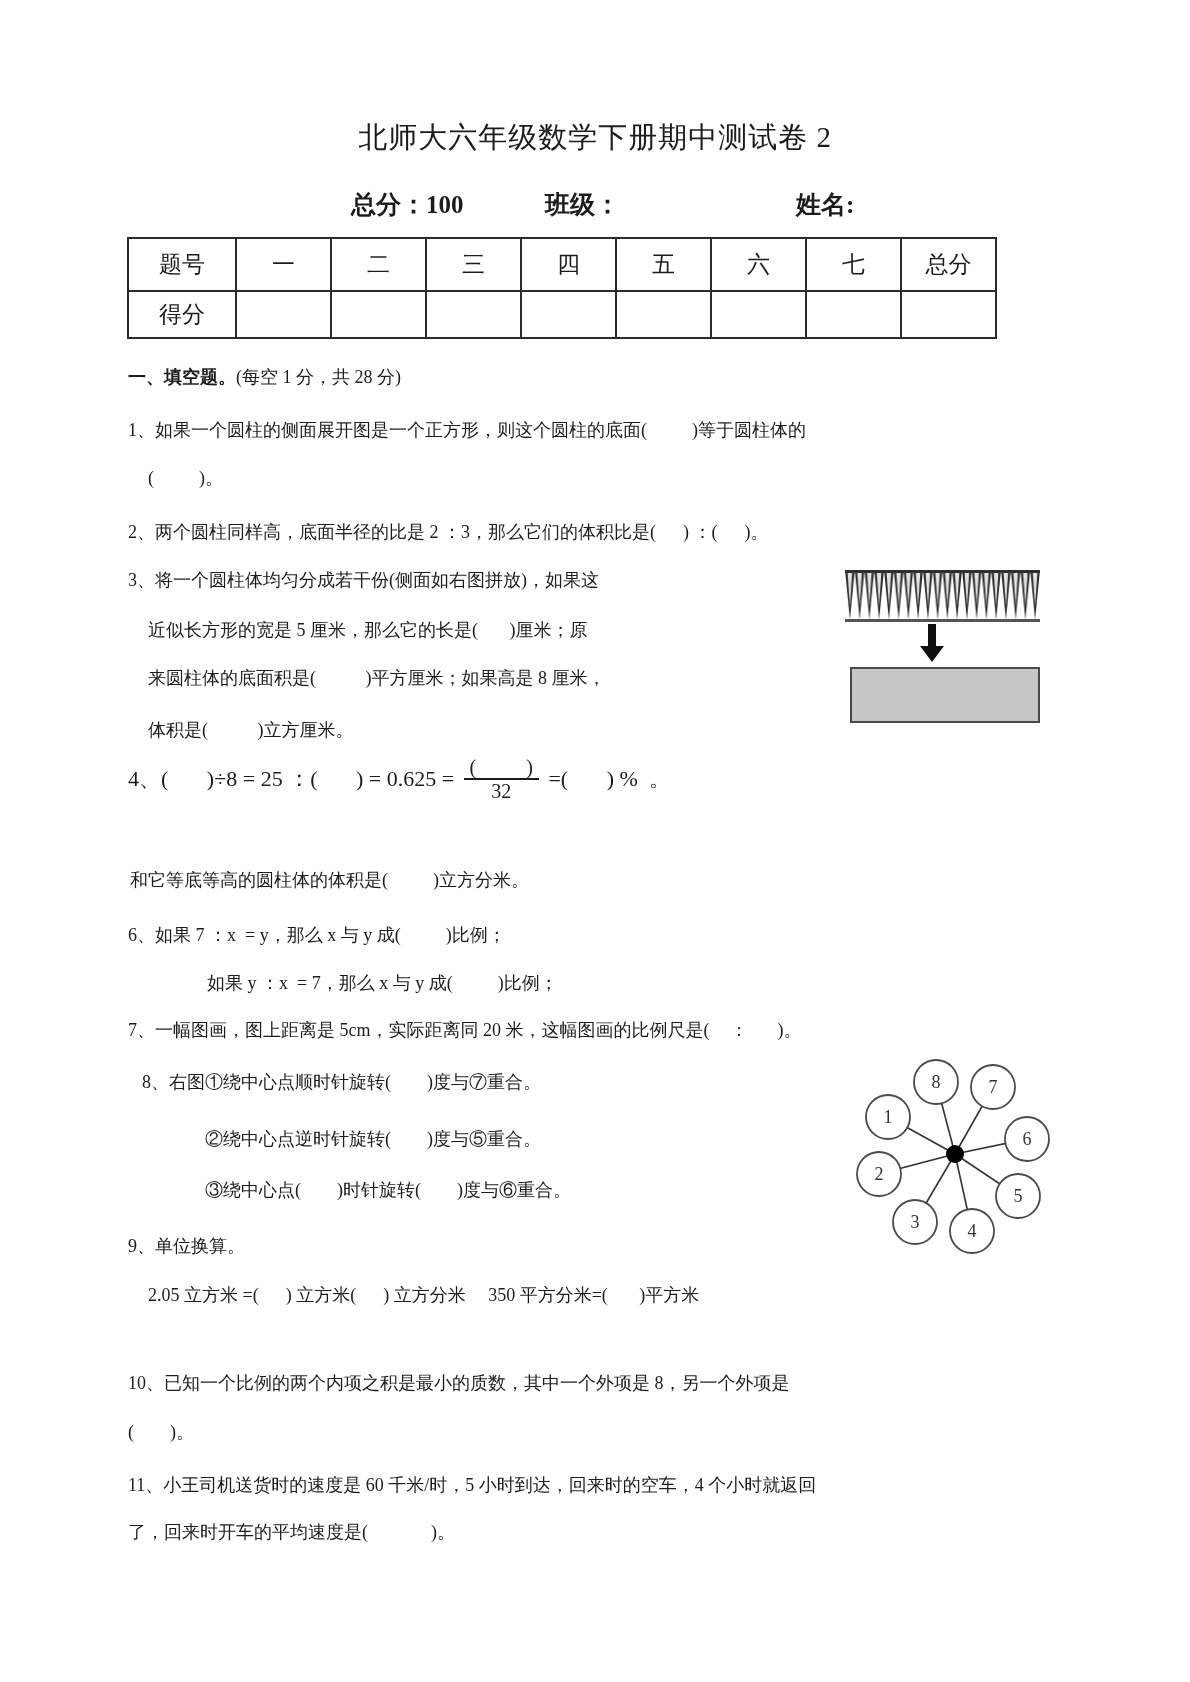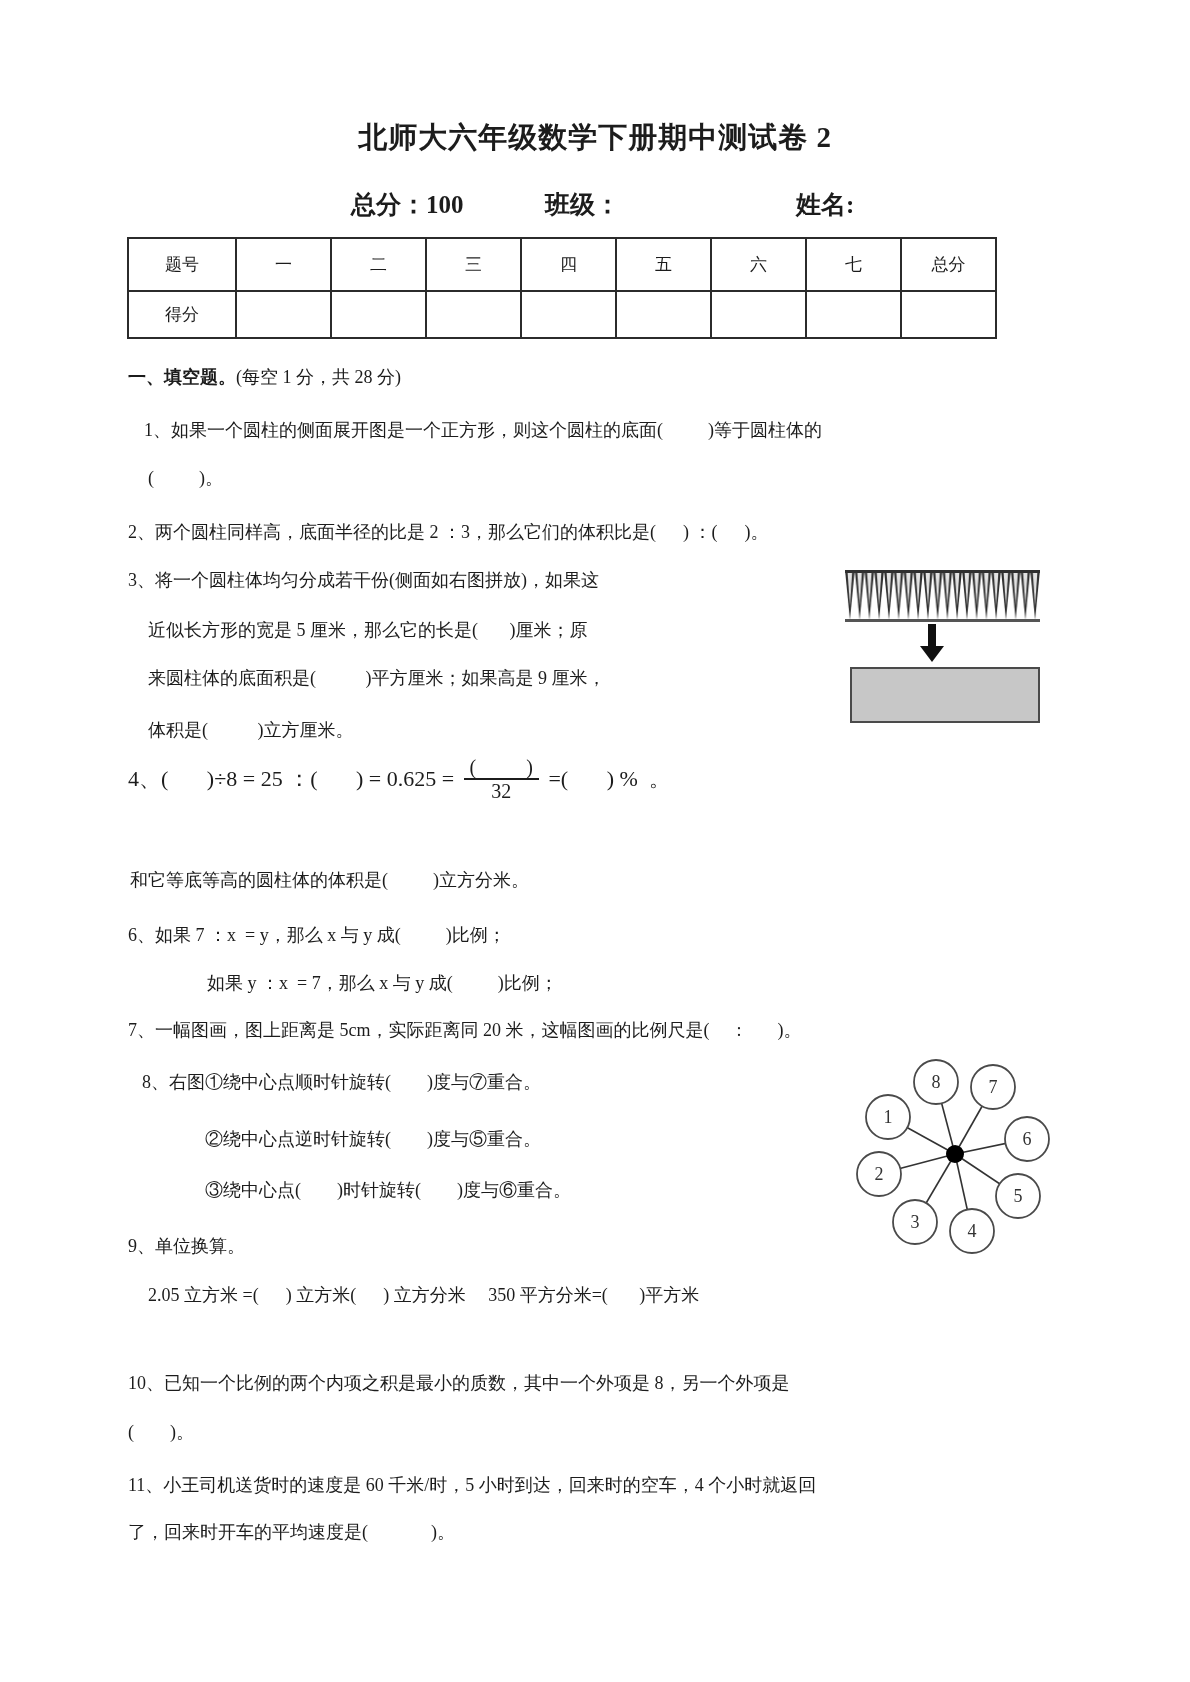--- a/index.html
+++ b/index.html
@@ -2,29 +2,29 @@
 <html><head>
 <meta charset="utf-8">
 <style>
   html,body{margin:0;padding:0;background:#ffffff;}
   .page{
     position:relative;width:1190px;height:1682px;background:#ffffff;
     font-family:"Liberation Serif","DejaVu Serif",serif;color:#1c1c1c;overflow:hidden;
   }
   .title{
     position:absolute;top:118px;left:0;width:1190px;text-align:center;
-    font-size:29px;font-weight:bold;letter-spacing:1px;
+    font-size:29px;font-weight:normal;letter-spacing:1px;
   }
   .sub{position:absolute;top:188px;font-size:25px;font-weight:bold;white-space:pre;}
   table.score{
     position:absolute;left:127px;top:237px;border-collapse:collapse;table-layout:fixed;
   }
   table.score td{
     border:2px solid #2b2b2b;text-align:center;vertical-align:middle;
-    font-size:17px;padding:0;
+    font-size:23px;padding:0;
   }
   td.c0{width:106px;}
   td.cn{width:93px;}
   tr.r1 td{height:51px;}
   tr.r2 td{height:45px;}
   .line{
     position:absolute;font-size:18px;line-height:28px;white-space:pre;
   }
   .line b{font-weight:bold;}
   .q4row{
@@ -75,28 +75,28 @@
       <td class="cn"></td>
       <td class="cn"></td>
       <td class="cn"></td>
       <td class="cn"></td>
     </tr>
   </tbody>
     </table>
 
   <div class="line" style="left:128px;top:363px;"><b>一、填空题。</b><span>(每空 1 分，共 28 分)</span></div>
 
-  <div class="line" style="left:128px;top:416px;margin-left:16px;">1、如果一个圆柱的侧面展开图是一个正方形，则这个圆柱的底面(          )等于圆柱体的</div>
+  <div class="line" style="left:128px;top:416px;">1、如果一个圆柱的侧面展开图是一个正方形，则这个圆柱的底面(          )等于圆柱体的</div>
   <div class="line" style="left:148px;top:464px;">(          )。</div>
 
   <div class="line" style="left:128px;top:518px;">2、两个圆柱同样高，底面半径的比是 2 ：3，那么它们的体积比是(      ) ：(      )。</div>
 
   <div class="line" style="left:128px;top:566px;">3、将一个圆柱体均匀分成若干份(侧面如右图拼放)，如果这</div>
   <div class="line" style="left:148px;top:616px;">近似长方形的宽是 5 厘米，那么它的长是(       )厘米；原</div>
-  <div class="line" style="left:148px;top:664px;">来圆柱体的底面积是(           )平方厘米；如果高是 9 厘米，</div>
+  <div class="line" style="left:148px;top:664px;">来圆柱体的底面积是(           )平方厘米；如果高是 8 厘米，</div>
   <div class="line" style="left:148px;top:716px;">体积是(           )立方厘米。</div>
 
   <svg class="figure" style="left:845px;top:570px;" width="195" height="52">
     <defs>
       <pattern id="wedges" width="9.75" height="52" patternUnits="userSpaceOnUse">
         <polygon points="0,0 9.75,0 4.9,50" fill="#2f2f2f"></polygon>
         <polygon points="2.4,0 7.3,0 4.9,36" fill="#e2e2e2"></polygon>
       </pattern>
     </defs>
     <rect x="0" y="0" width="195" height="52" fill="url(#wedges)"></rect>

